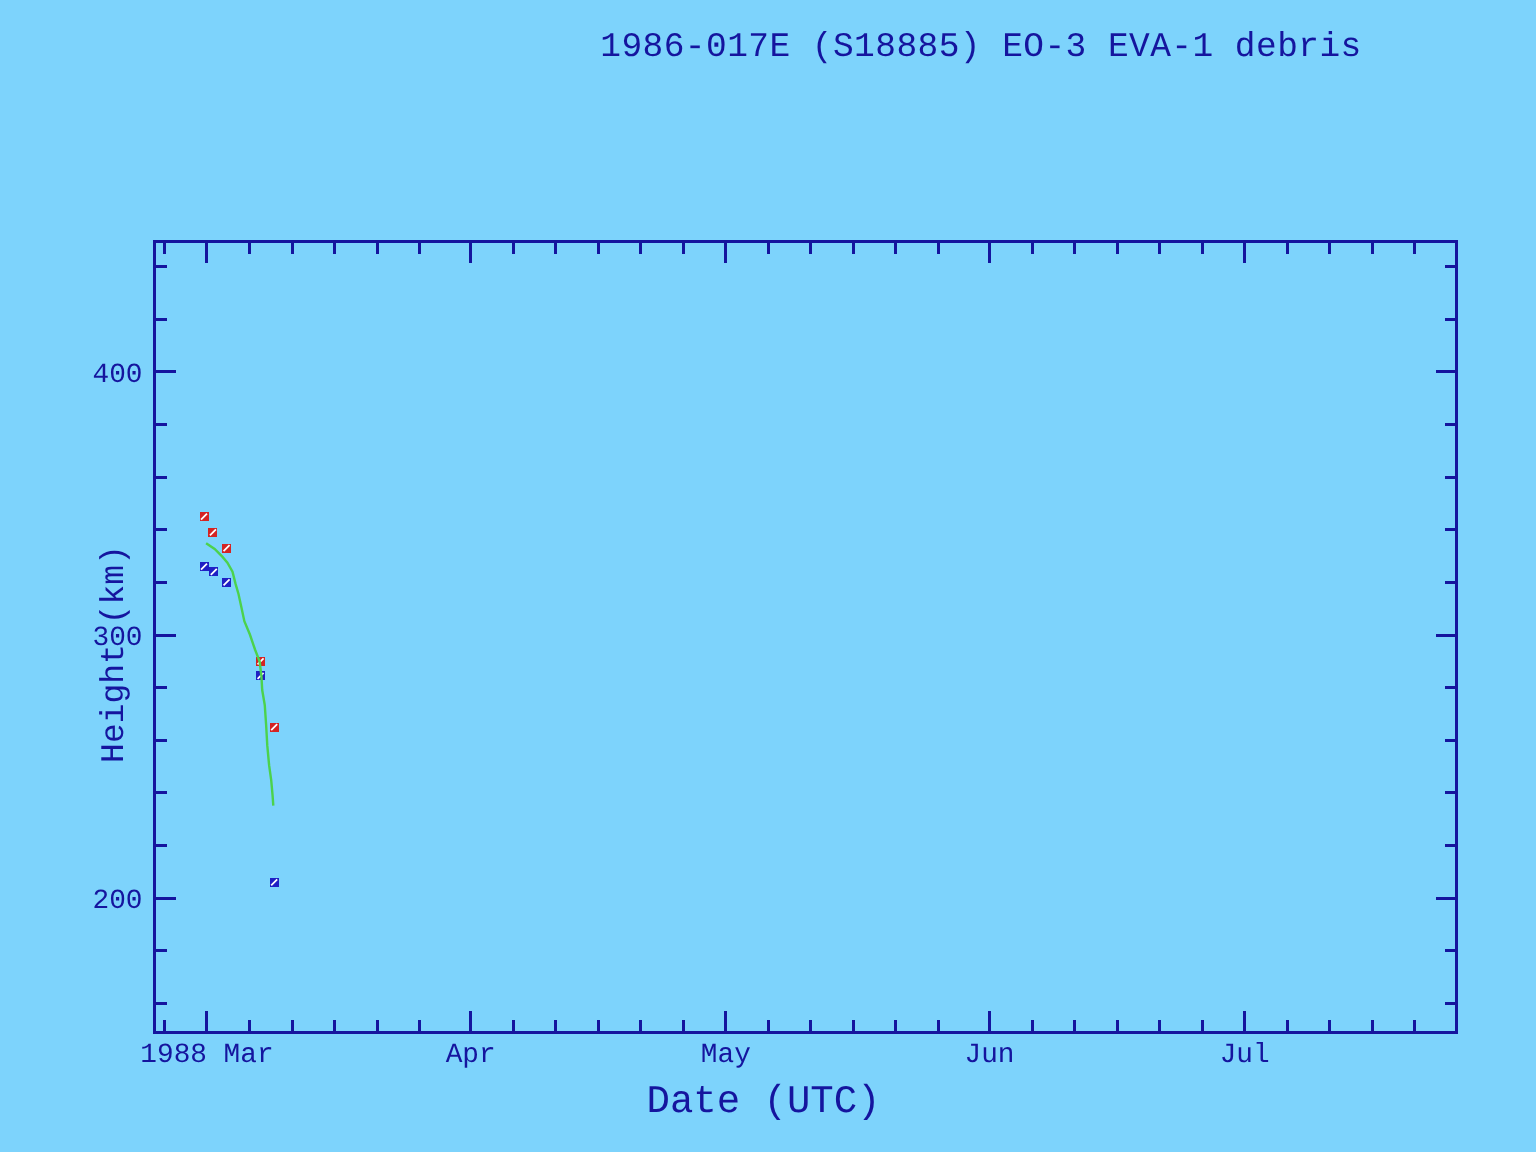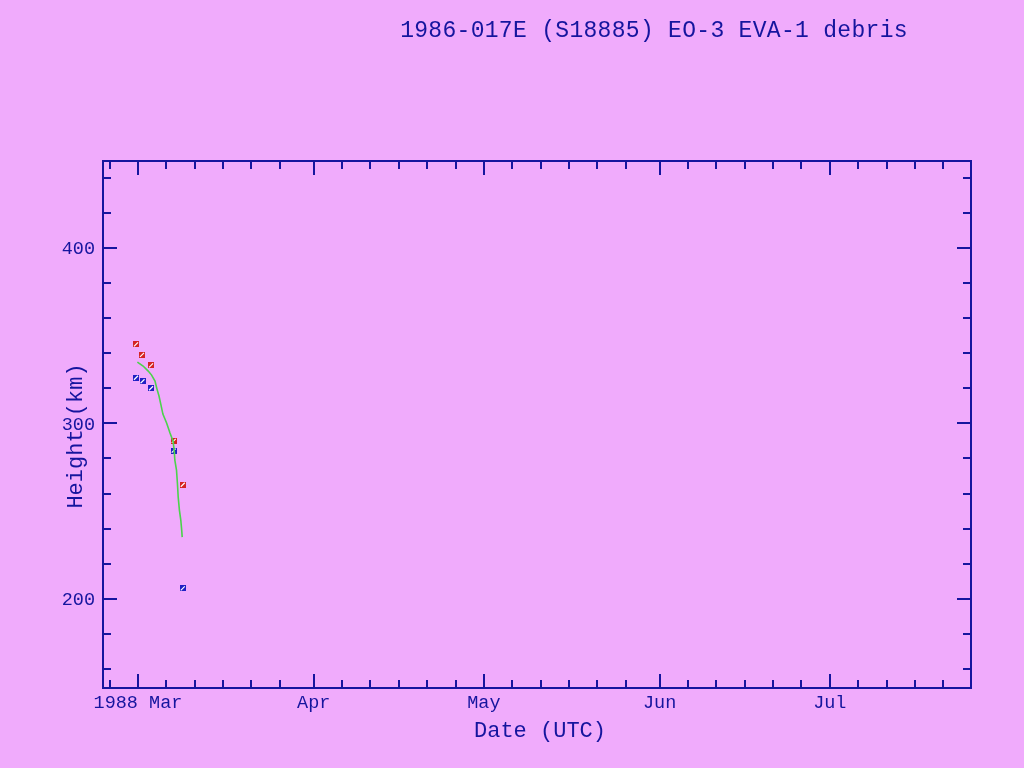--- a/index.html
+++ b/index.html
@@ -1,36 +1,36 @@
 <!DOCTYPE html>
 <html><head>
 <meta charset="utf-8">
 <style>
   html,body{margin:0;padding:0;background:#ffffff;}
   .canvas{
     position:relative;
     width:1024px;height:768px;
-    background:#f0abfc;
+    background:#7dd3fc;
     font-family:"Liberation Mono",monospace;
     overflow:hidden;
   }
   .chart-title{
     position:absolute;
     left:654px;top:18px;
     transform:translateX(-50%);
     font-size:23px;
     letter-spacing:0.3px;
     color:#15159e;
     white-space:nowrap;
   }
   .x-label{
     position:absolute;
-    left:540px;top:719px;
+    left:509px;top:719px;
     transform:translateX(-50%);
-    font-size:22px;
+    font-size:26px;
     color:#15159e;
     white-space:nowrap;
   }
   .y-label{
     position:absolute;
     left:4px;top:436px;
     transform:translate(0,-50%) rotate(-90deg);
     transform-origin:center;
     font-size:22px;
     color:#15159e;

